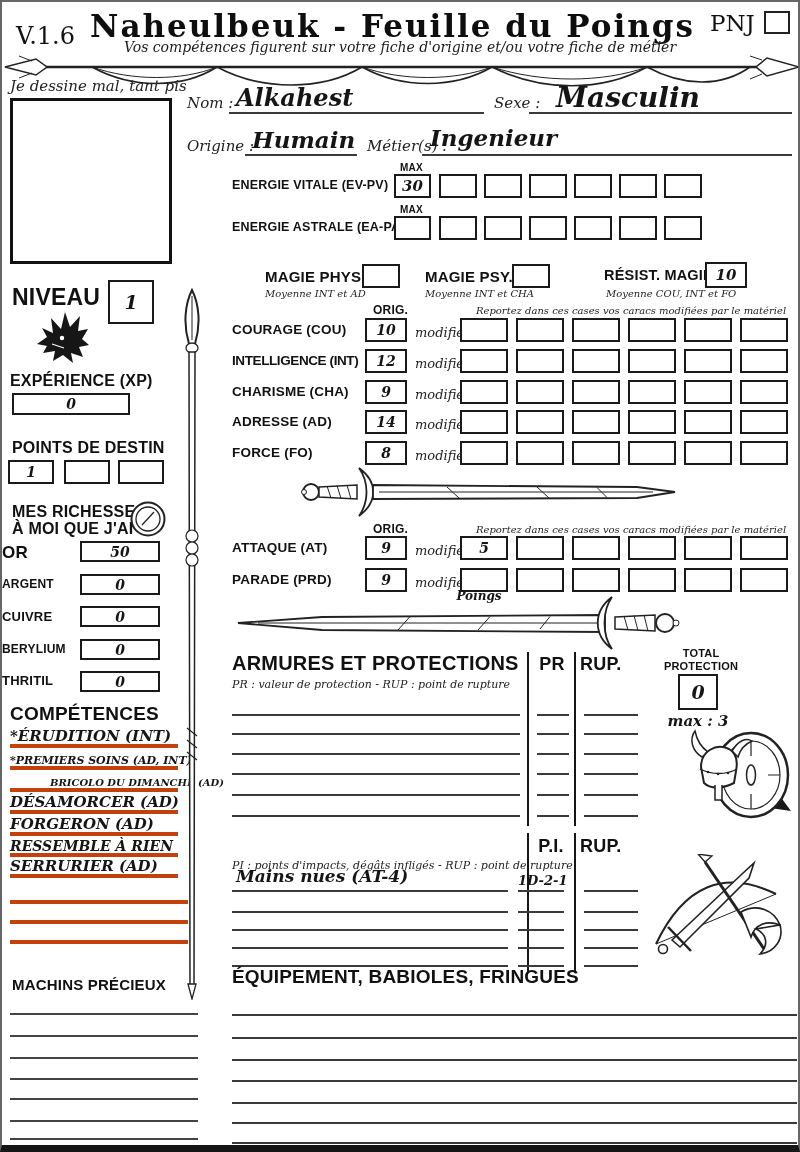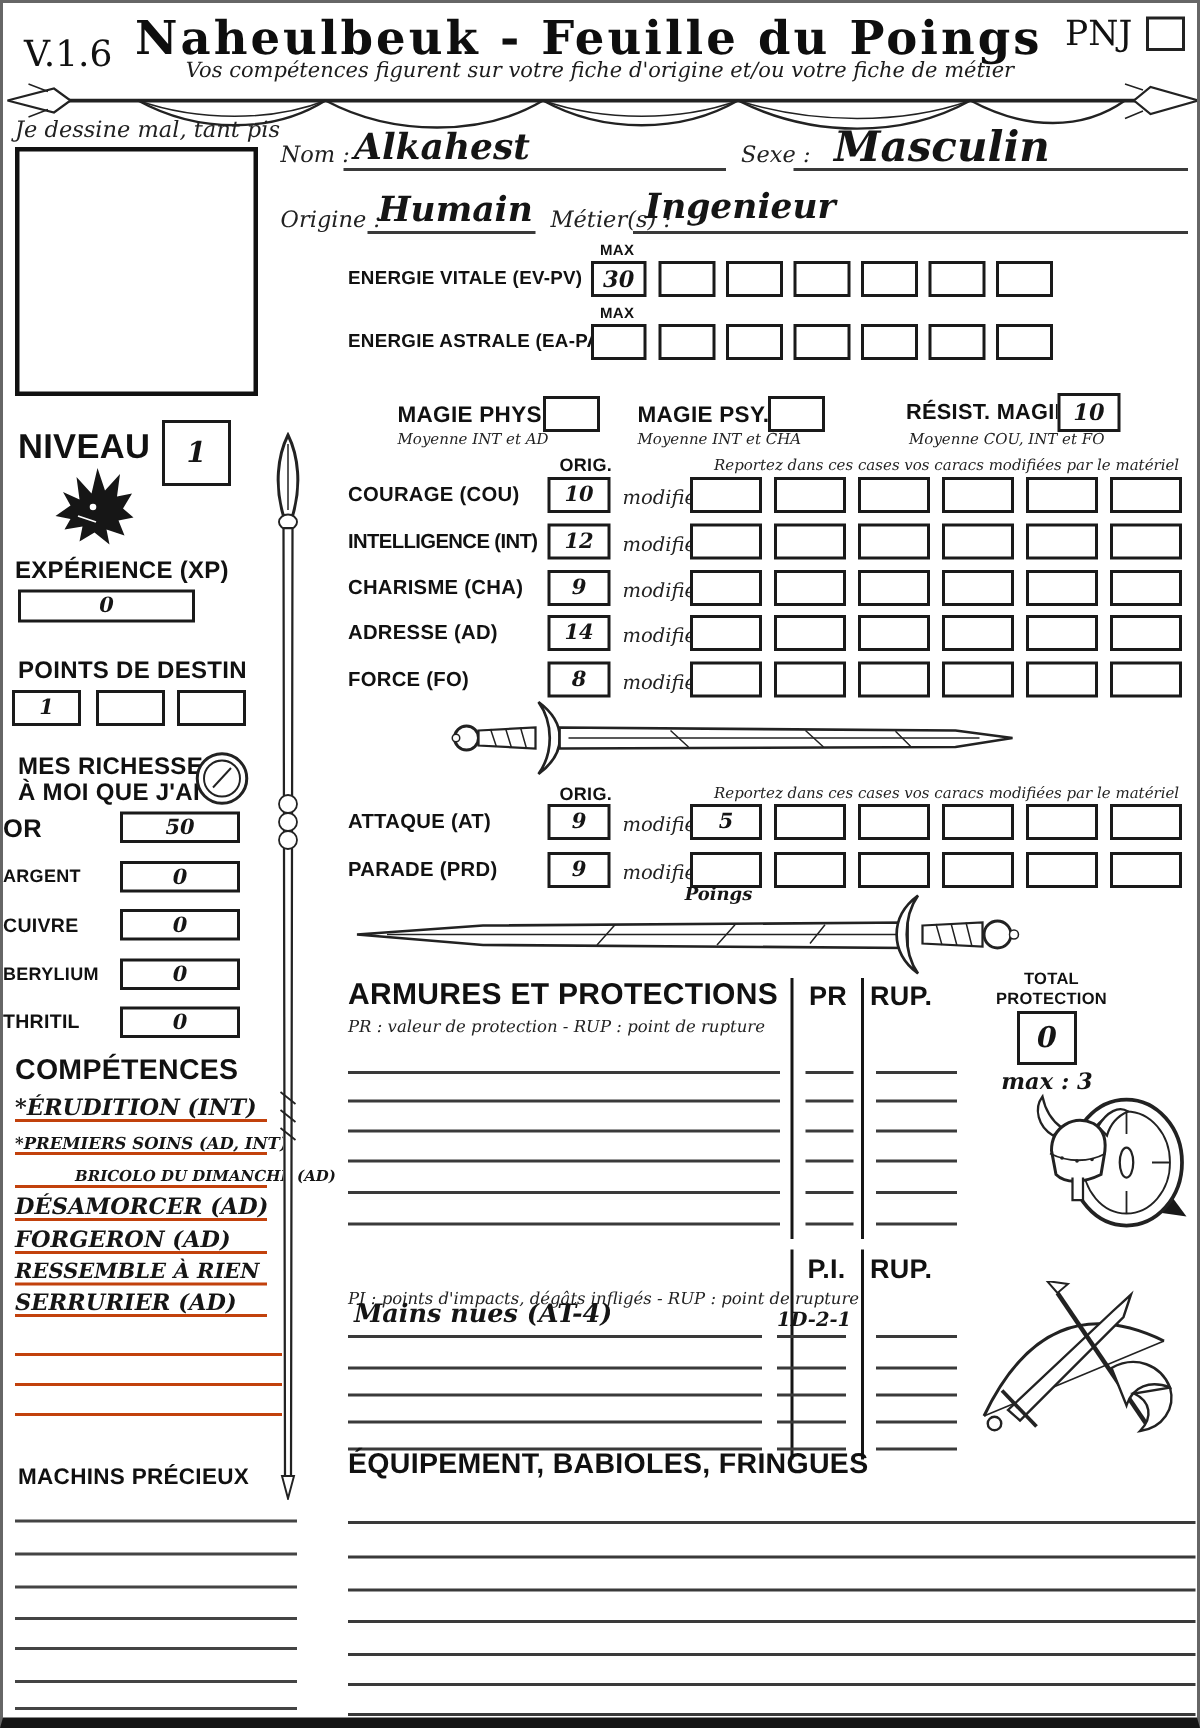--- a/index.html
+++ b/index.html
@@ -24,21 +24,21 @@
   .ecell { width: 38px; height: 24px; border: 2px solid #1a1a1a; background:#fff;
            display: flex; align-items: center; justify-content: center; }
   .ln { position: absolute; border-bottom: 2px solid #3a3a3a; height: 0; }
   .vln { position: absolute; border-left: 2px solid #161616; width: 0; }
   .row { position: absolute; left: 230px; width: 560px; height: 24px; }
   .slabel { position: absolute; left: 0; top: 4px; font-size: 13.5px; }
   .orig-box { position: absolute; left: 133px; top: 0; width: 42px; height: 24px;
               border: 2px solid #1a1a1a; background:#fff; display:flex; align-items:center; justify-content:center; }
   .modif { position: absolute; left: 183px; top: 7px; font-size: 13px; }
   .comp { position: absolute; left: 8px; width: 168px; height: 24px;
-          border-bottom: 2px solid #c2410c; display: flex; align-items: flex-end; }
+          border-bottom: 4px solid #c2410c; display: flex; align-items: flex-end; }
   .mline { position: absolute; left: 8px; width: 188px; border-bottom: 2px solid #444; height: 0; }
   .rlabel { position: absolute; left: 0; width: 76px; }
   .title { position: absolute; left: 80px; right: 95px; top: 6px; text-align: center;
            font-family: "DejaVu Serif", serif; font-weight: 700; font-size: 31px;
            letter-spacing: 2px; color: #0e0e0e; white-space: nowrap; }
   .subtitle { position: absolute; left: 0; right: 0; top: 37px; text-align: center;
               font-family: "DejaVu Serif", serif; font-style: italic; font-size: 14px; color: #1c1c1c; }
   svg { display: block; }
 </style>
 </head>

